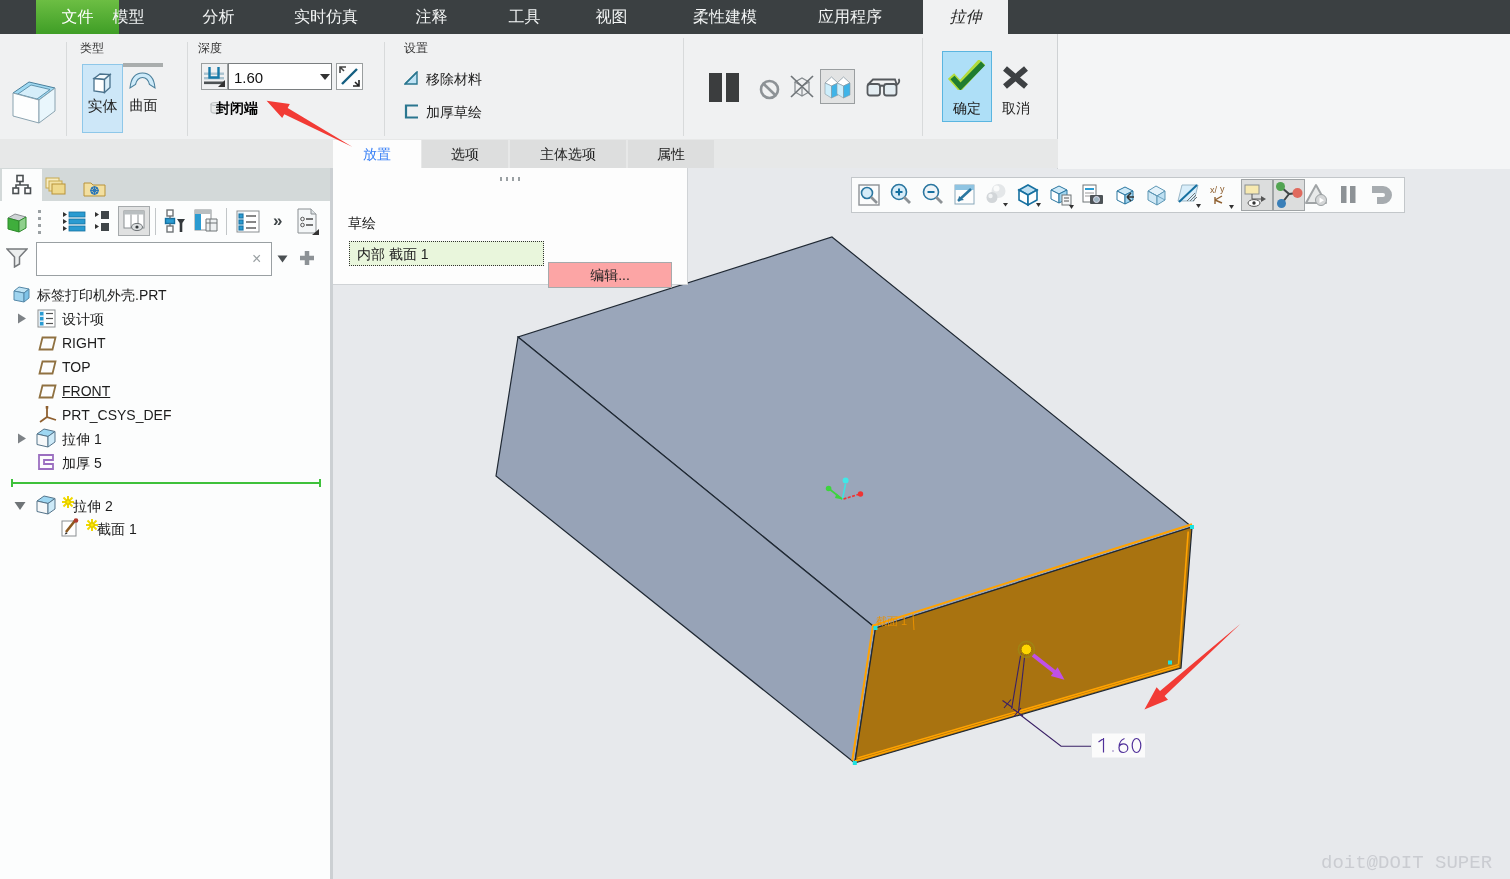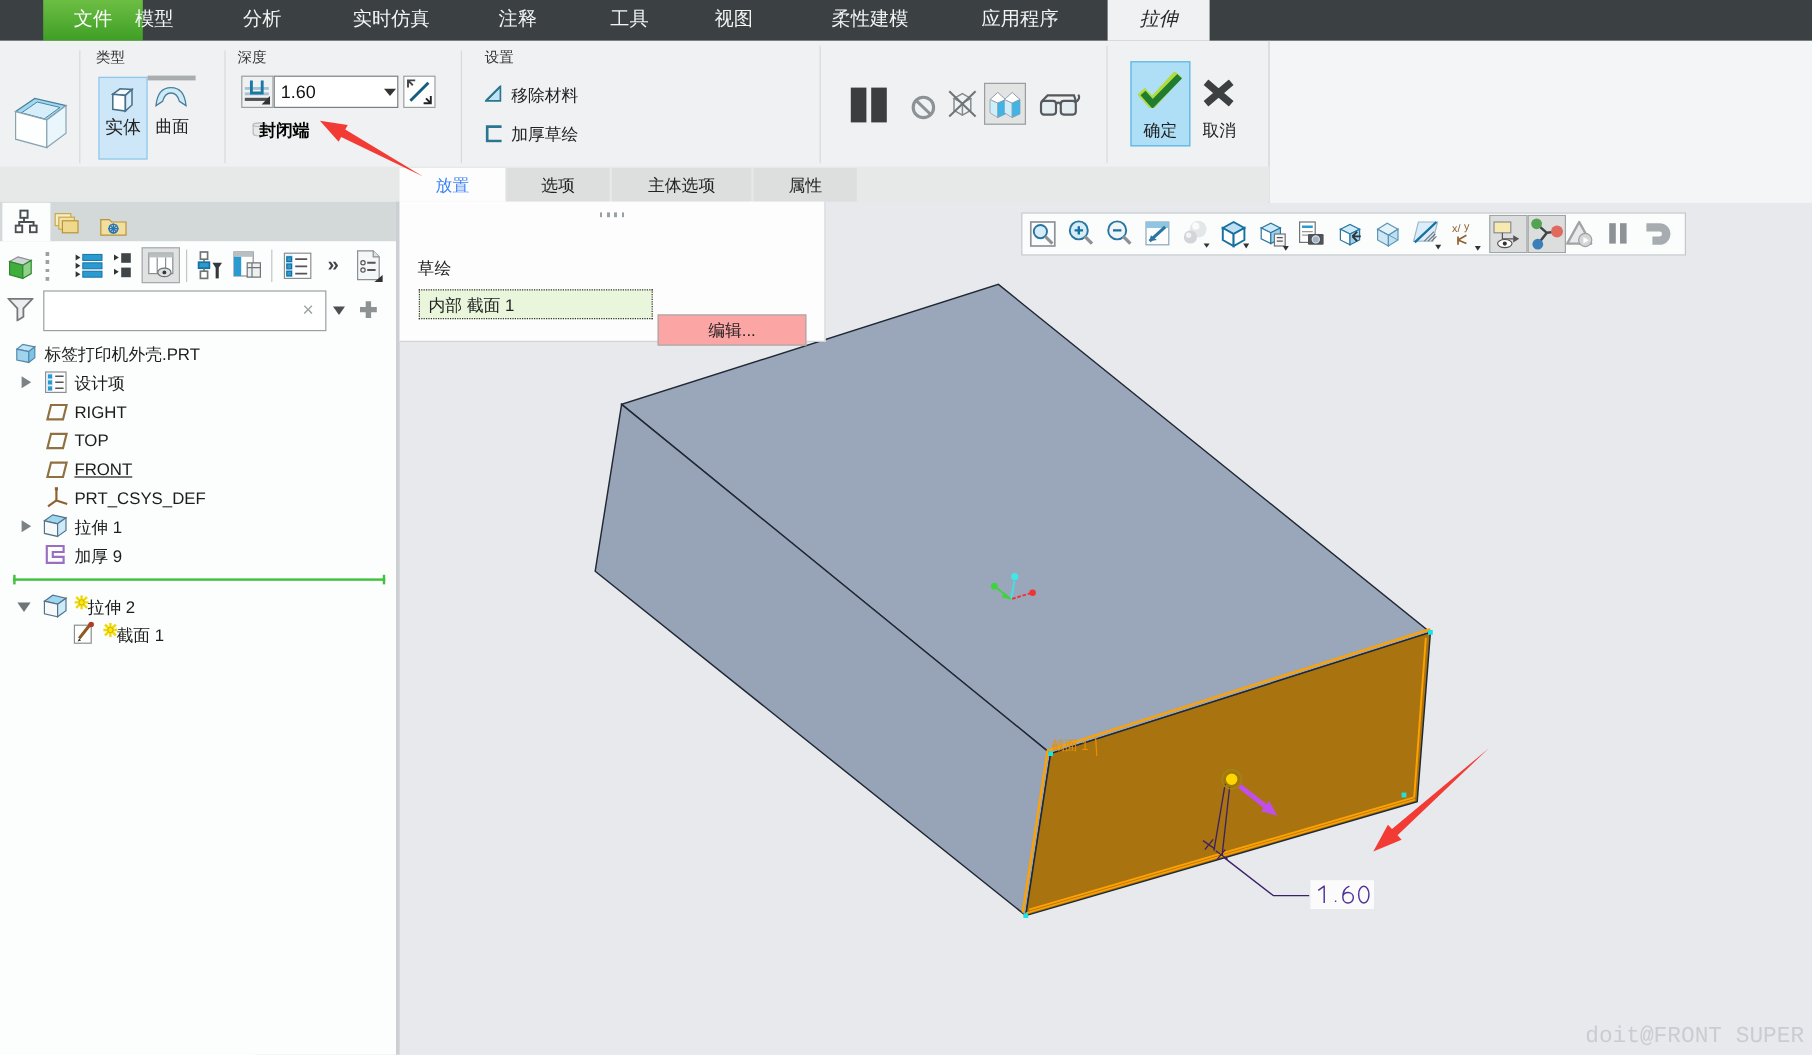--- a/index.html
+++ b/index.html
@@ -318,21 +318,21 @@
 <svg class="ticon" style="left:36px;top:428px;" width="20" height="20" viewBox="0 0 20 20">
   <polygon points="1,6 8,1 19,3.5 12,8.5" fill="#9ed7f2" stroke="#55748a" stroke-width="1"></polygon>
   <polygon points="1,6 12,8.5 12,19 1,16.5" fill="#f6f8f9" stroke="#55748a" stroke-width="1"></polygon>
   <polygon points="12,8.5 19,3.5 19,14 12,19" fill="#cdeaf8" stroke="#55748a" stroke-width="1"></polygon>
 </svg>
 <div class="trow" style="left:62px;top:431px;">拉伸 1</div>
 
 <svg class="ticon" style="left:36px;top:453px;" width="20" height="18" viewBox="0 0 20 18">
   <path d="M17,2 L3,2 L3,16 L17,16 L17,11 L8,11 L8,7 L17,7 Z" fill="none" stroke="#9b6fc0" stroke-width="1.8"></path>
 </svg>
-<div class="trow" style="left:62px;top:455px;">加厚 9</div>
+<div class="trow" style="left:62px;top:455px;">加厚 5</div>
 
 <div class="abs" style="left:11px;top:482px;width:310px;height:2px;background:#3ec13b;"></div>
 <div class="abs" style="left:11px;top:479px;width:2px;height:8px;background:#3ec13b;"></div>
 <div class="abs" style="left:319px;top:479px;width:2px;height:8px;background:#3ec13b;"></div>
 
 <svg class="ticon" style="left:14px;top:501px;" width="12" height="10" viewBox="0 0 12 10">
     <polygon points="0.5,1 11.5,1 6,9" fill="#6f7477"></polygon>
   </svg>
 <svg class="ticon" style="left:36px;top:495px;" width="20" height="20" viewBox="0 0 20 20">
   <polygon points="1,6 8,1 19,3.5 12,8.5" fill="#9ed7f2" stroke="#55748a" stroke-width="1"></polygon>
@@ -556,13 +556,13 @@
   </g>
 </svg>
 
 <div class="abs" style="left:333px;top:168px;width:355px;height:117px;background:#fdfdfd;border-right:1px solid #d0d3d6;border-bottom:1px solid #d0d3d6;"></div>
 <div class="abs" style="left:500px;top:177px;width:22px;height:4px;background:repeating-linear-gradient(90deg,#9aa0a3 0 2px,transparent 2px 6px);"></div>
 <div class="abs" style="left:348px;top:215px;font-size:14px;color:#222;">草绘</div>
 <div class="abs" style="left:349px;top:241px;width:195px;height:25px;background:#e9f6dc;border:1px dotted #333;"></div>
 <div class="abs" style="left:357px;top:246px;font-size:14px;color:#222;">内部 截面 1</div>
 <div class="abs" style="left:548px;top:240px;width:124px;height:26px;background:#fca5a5;border:1px solid #a6aaac;font-size:14px;color:#222;text-align:center;line-height:24px;margin-top:22px;">编辑...</div>
 
-<div class="abs" style="left:1321px;top:852px;font-family:'Liberation Mono',monospace;font-size:19px;color:#caccd1;">doit@FRONT SUPER</div>
+<div class="abs" style="left:1321px;top:852px;font-family:'Liberation Mono',monospace;font-size:19px;color:#caccd1;">doit@DOIT SUPER</div>
 
 </body></html>

